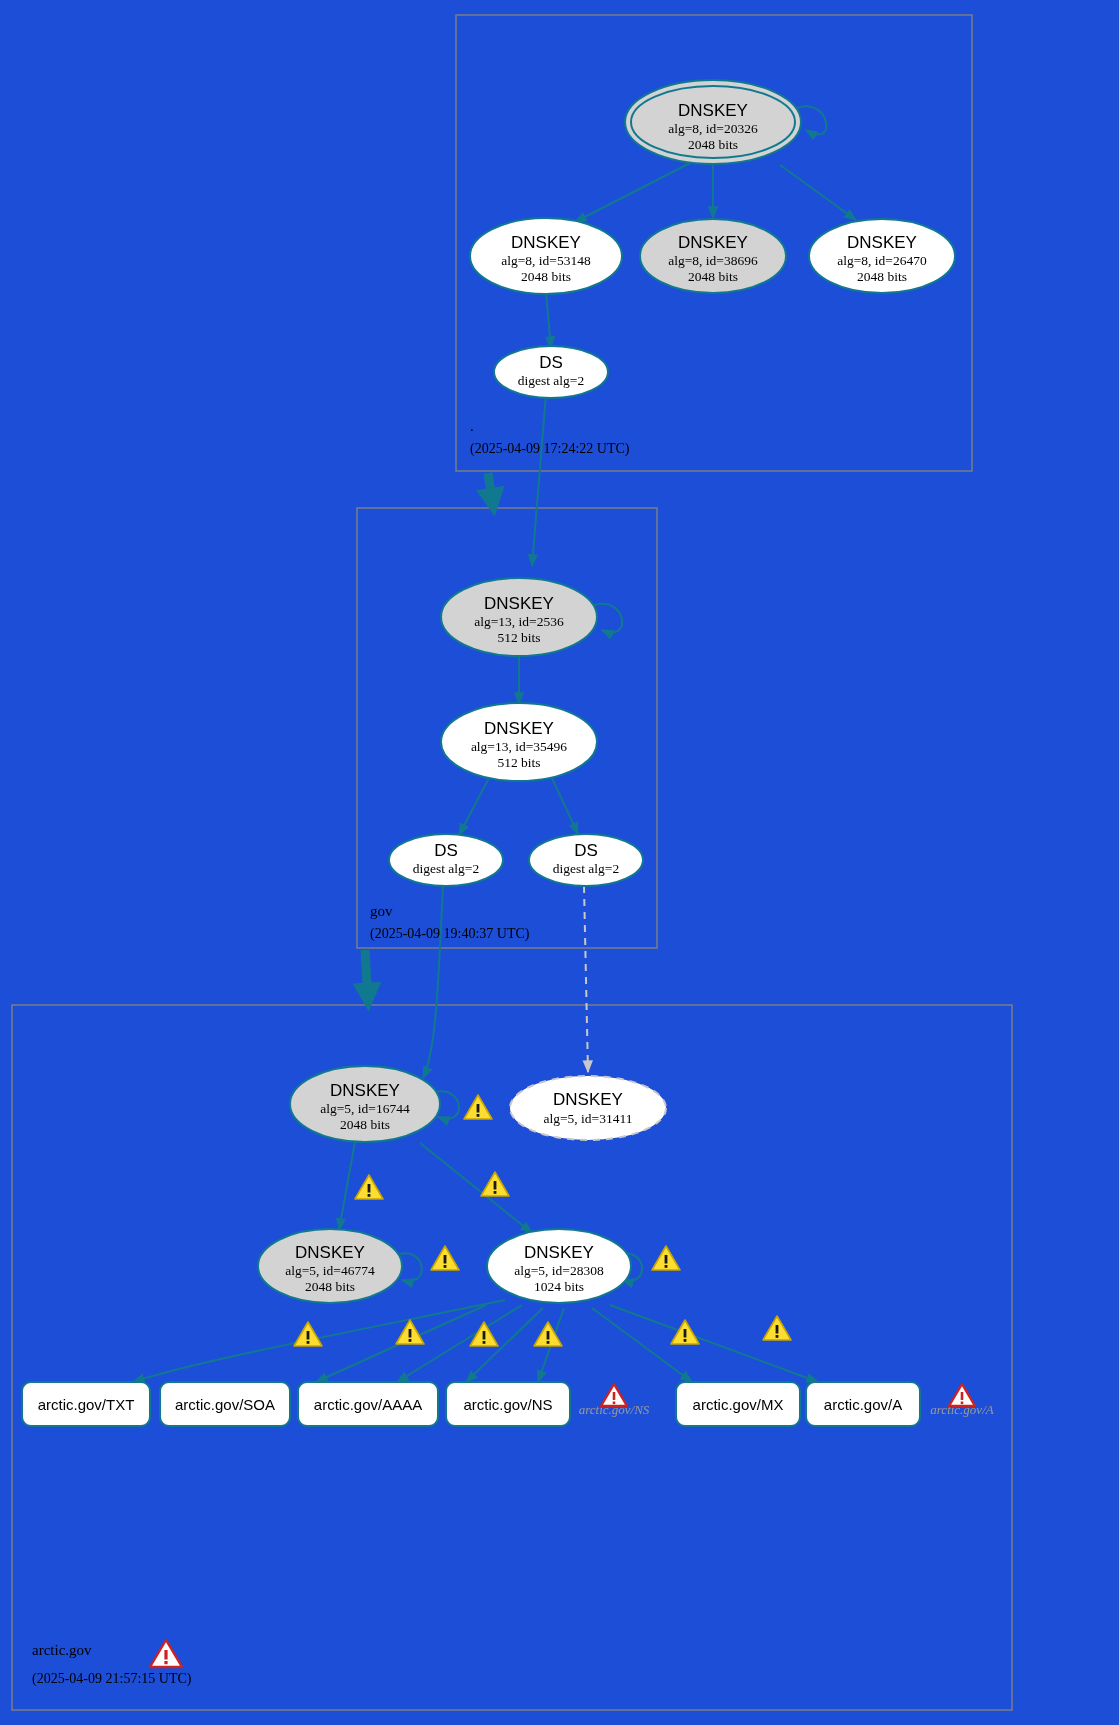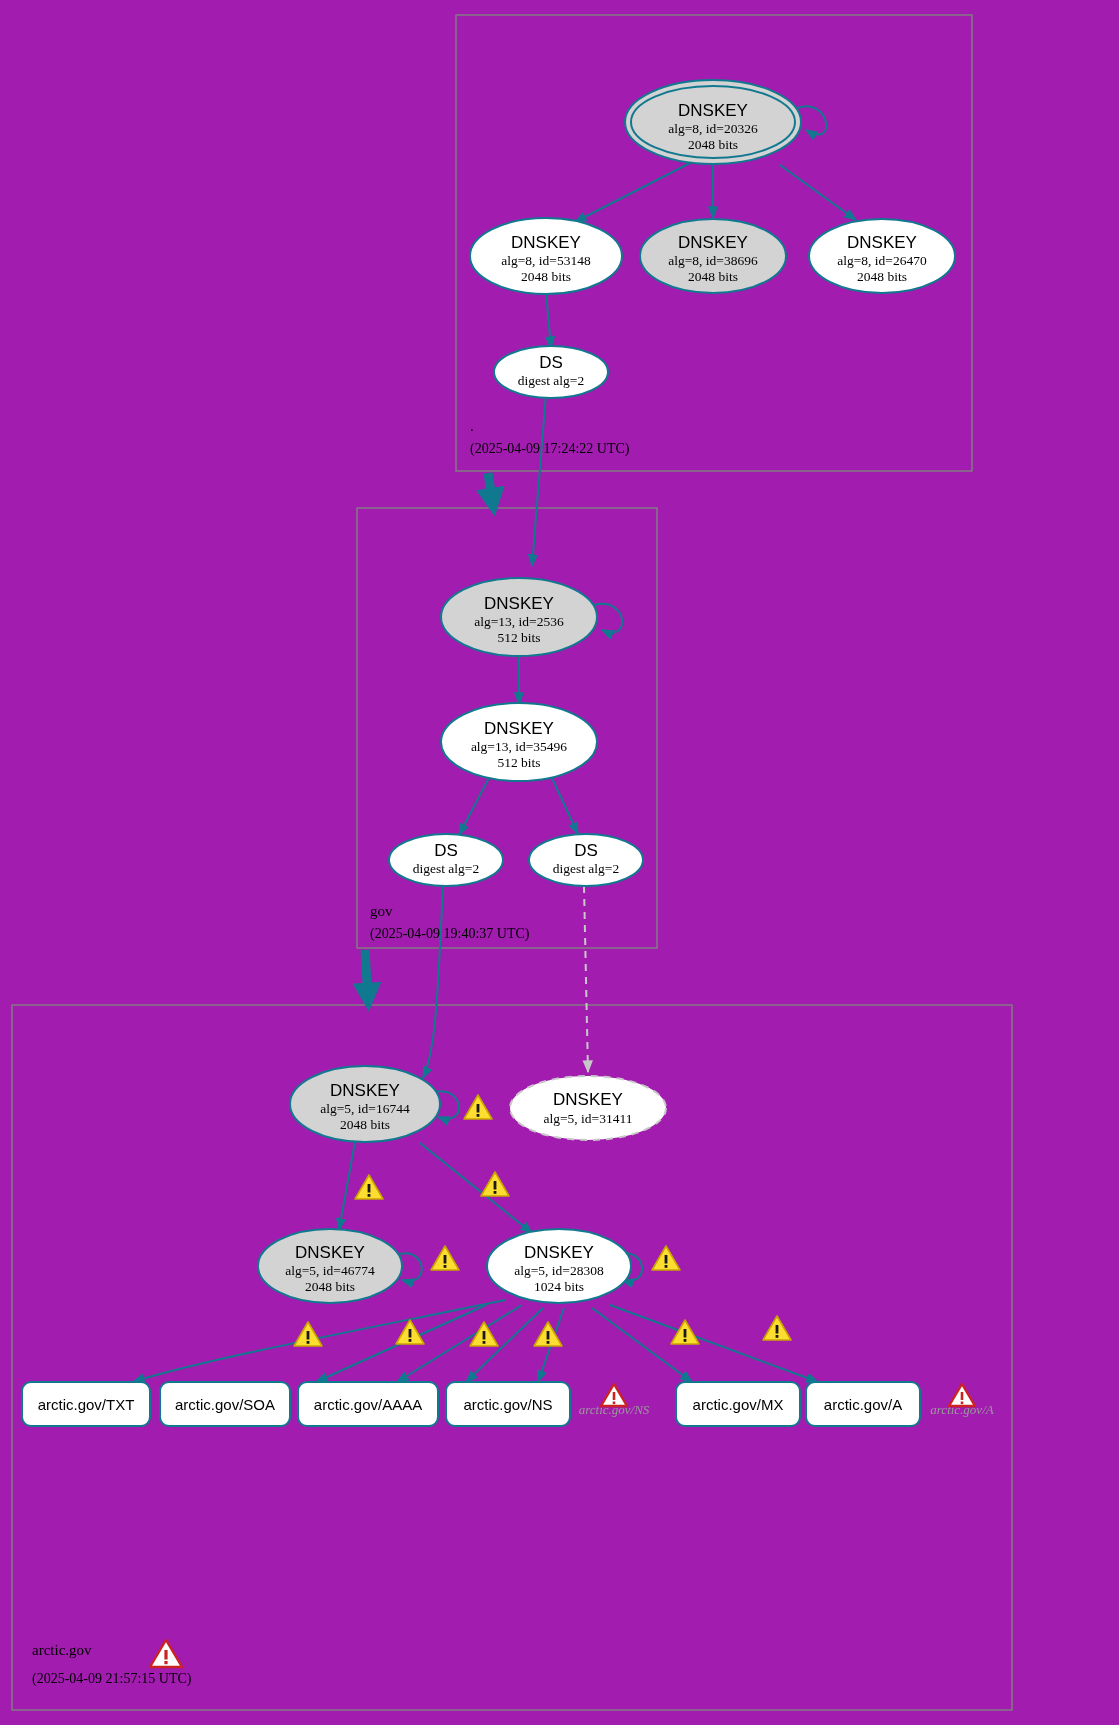--- a/index.html
+++ b/index.html
@@ -1,17 +1,17 @@
 <!DOCTYPE html>
 <html><head>
 <meta charset="utf-8">
 <style>
   html,body{margin:0;padding:0;background:#ffffff;}
   body{font-family:"Liberation Serif",serif;}
-  #stage{position:relative;width:1119px;height:1725px;background:#a21caf;overflow:hidden;}
+  #stage{position:relative;width:1119px;height:1725px;background:#1d4ed8;overflow:hidden;}
   svg#graph{position:absolute;left:0;top:0;width:1119px;height:1725px;}
 
   .zonebox{fill:none;stroke:#808080;stroke-width:1.4;}
 
   .node-ell{stroke:#11798f;stroke-width:2;}
   .node-ell.secure{fill:#d3d3d3;}
   .node-ell.plain{fill:#ffffff;}
   .node-ell.bogus{fill:#ffffff;stroke:#c8c8c8;stroke-width:2;stroke-dasharray:7 6;}
 
   .node-rect{fill:#ffffff;stroke:#11798f;stroke-width:2;rx:9;}

